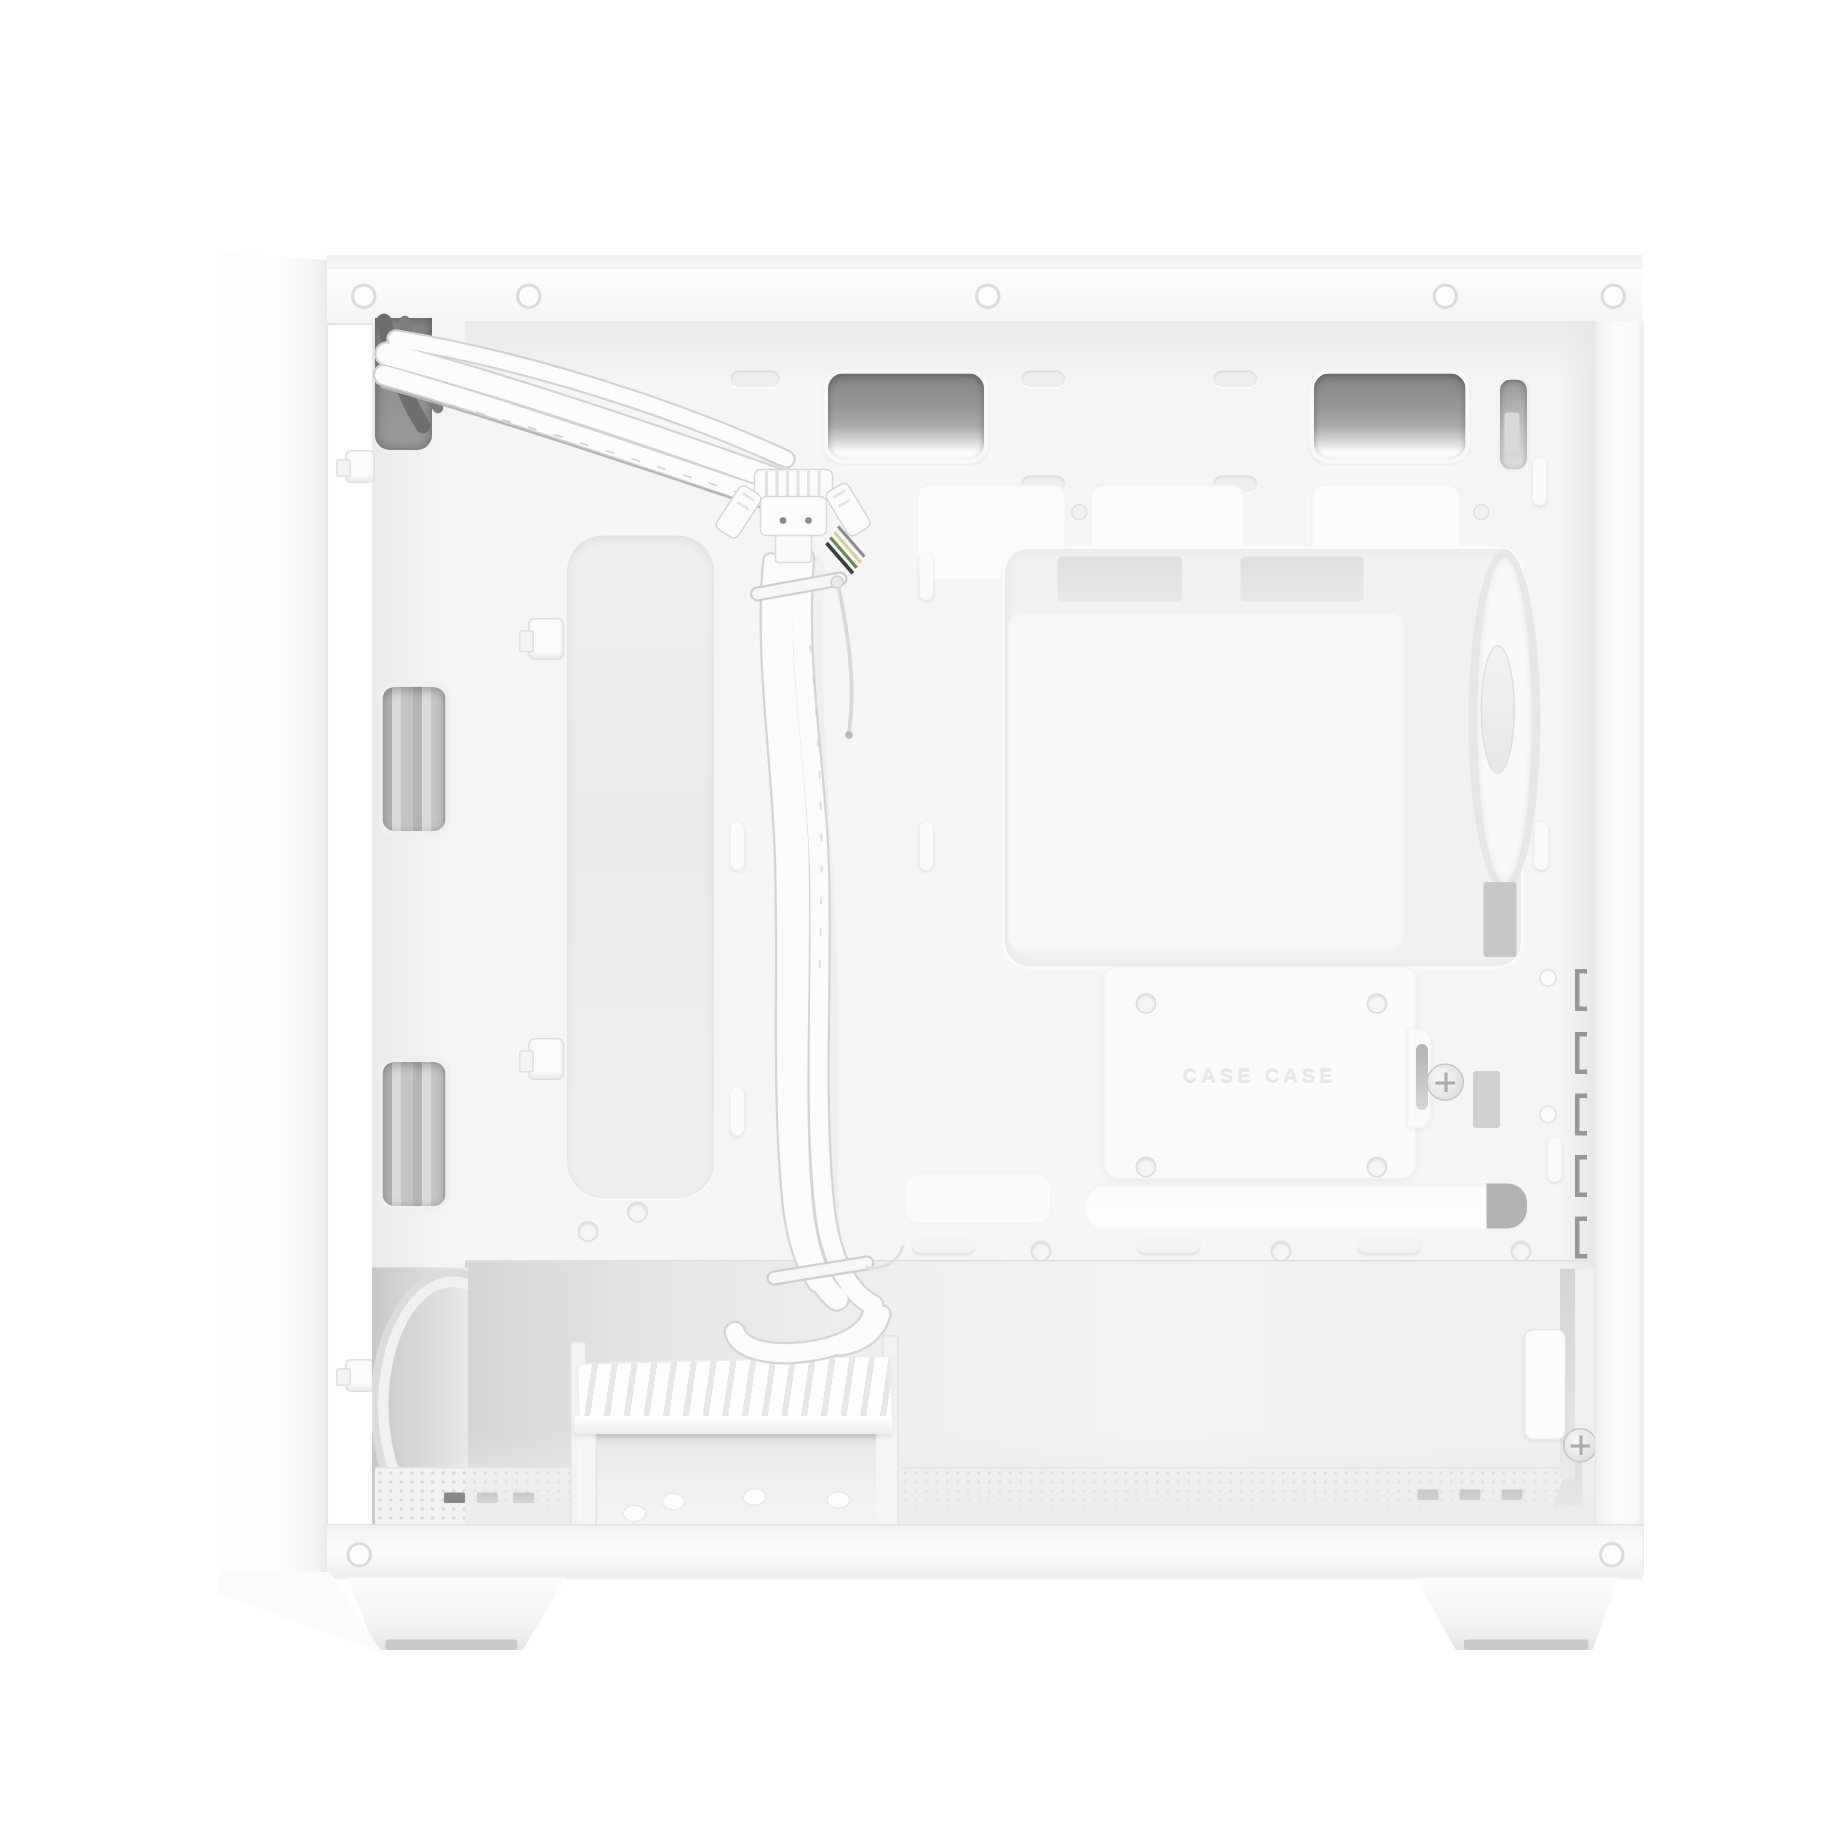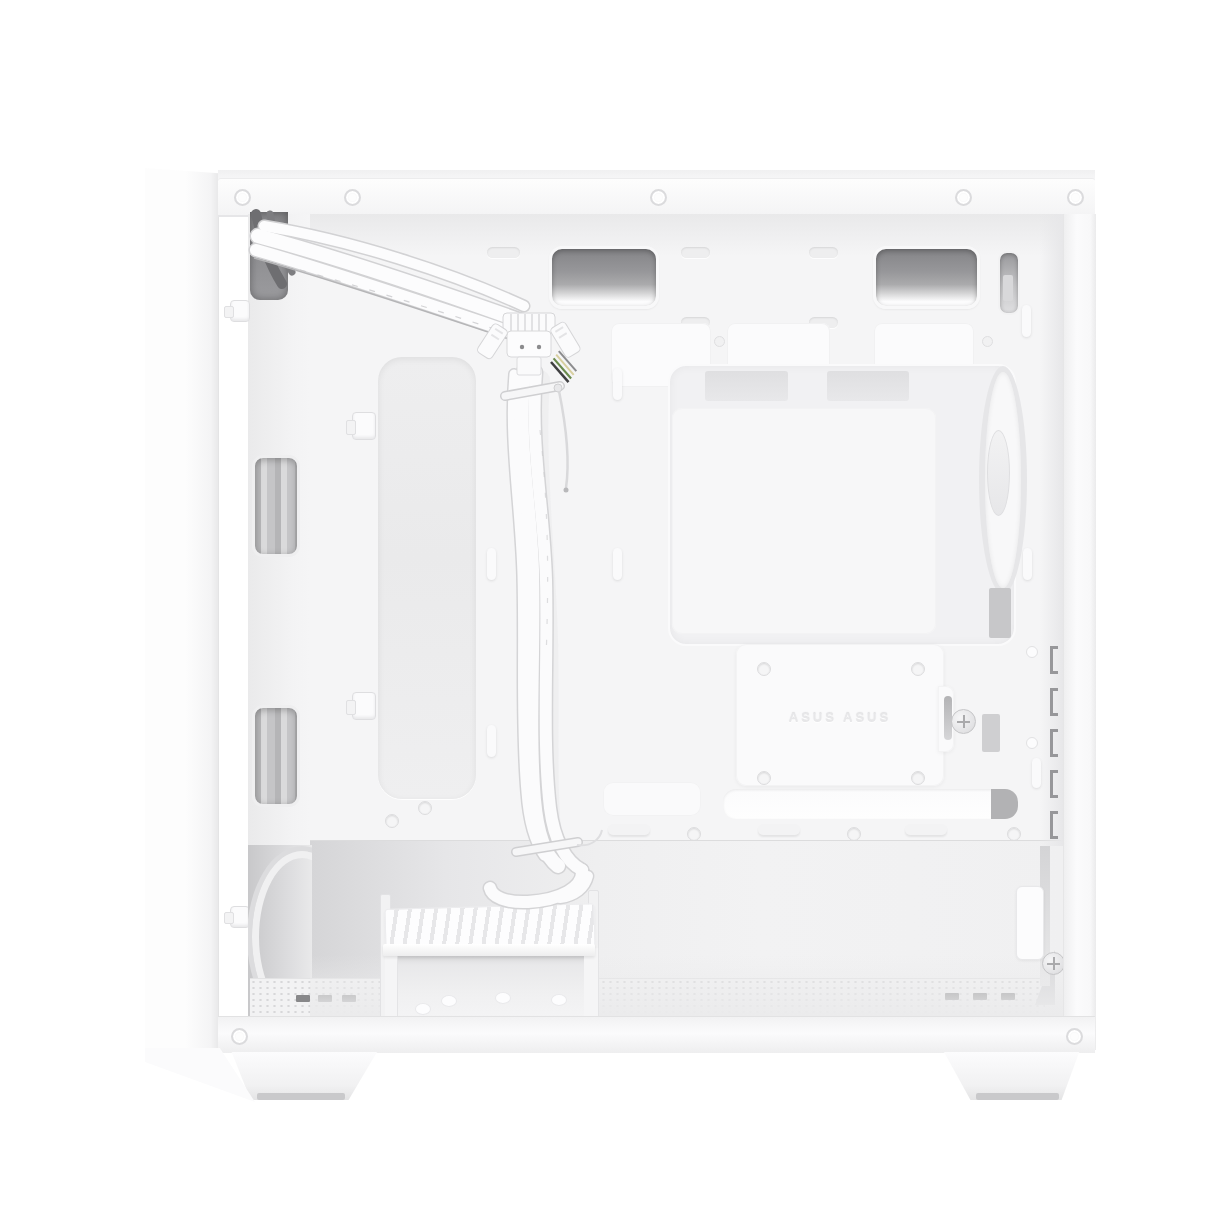--- a/index.html
+++ b/index.html
@@ -134,21 +134,21 @@
   <div class="abs cliptab" style="left:230px;top:906px;width:18px;height:20px;"></div>
 
   <div class="abs fancut" style="left:252px;top:455px;width:42px;height:96px;"></div>
   <div class="abs fancut" style="left:252px;top:705px;width:42px;height:96px;"></div>
 
   <div class="abs bracket" style="left:736px;top:644px;width:208px;height:142px;"></div>
   <div class="abs screw" style="left:757px;top:662px;"></div>
   <div class="abs screw" style="left:911px;top:662px;"></div>
   <div class="abs screw" style="left:757px;top:771px;"></div>
   <div class="abs screw" style="left:911px;top:771px;"></div>
-  <div class="abs embosstxt" style="left:756px;top:706px;width:168px;height:24px;line-height:24px;">ASUS ASUS</div>
+  <div class="abs embosstxt" style="left:756px;top:706px;width:168px;height:24px;line-height:24px;">CASE CASE</div>
   <div class="abs bracket" style="left:938px;top:686px;width:16px;height:66px;border-radius:0 8px 8px 0;"></div>
   <div class="abs tabslot" style="left:944px;top:696px;width:8px;height:44px;"></div>
   <div class="abs thumb" style="left:951px;top:709px;width:23px;height:23px;"></div>
   <div class="abs graypatch" style="left:982px;top:714px;width:18px;height:38px;"></div>
 
   <div class="abs rrect" style="left:603px;top:782px;width:98px;height:34px;"></div>
   <div class="abs routslot" style="left:723px;top:789px;width:295px;height:30px;"></div>
   <div class="abs routgrom" style="left:991px;top:789px;width:27px;height:30px;"></div>
   <div class="abs railclip" style="left:608px;top:824px;width:42px;height:11px;"></div>
   <div class="abs railclip" style="left:758px;top:824px;width:42px;height:11px;"></div>

